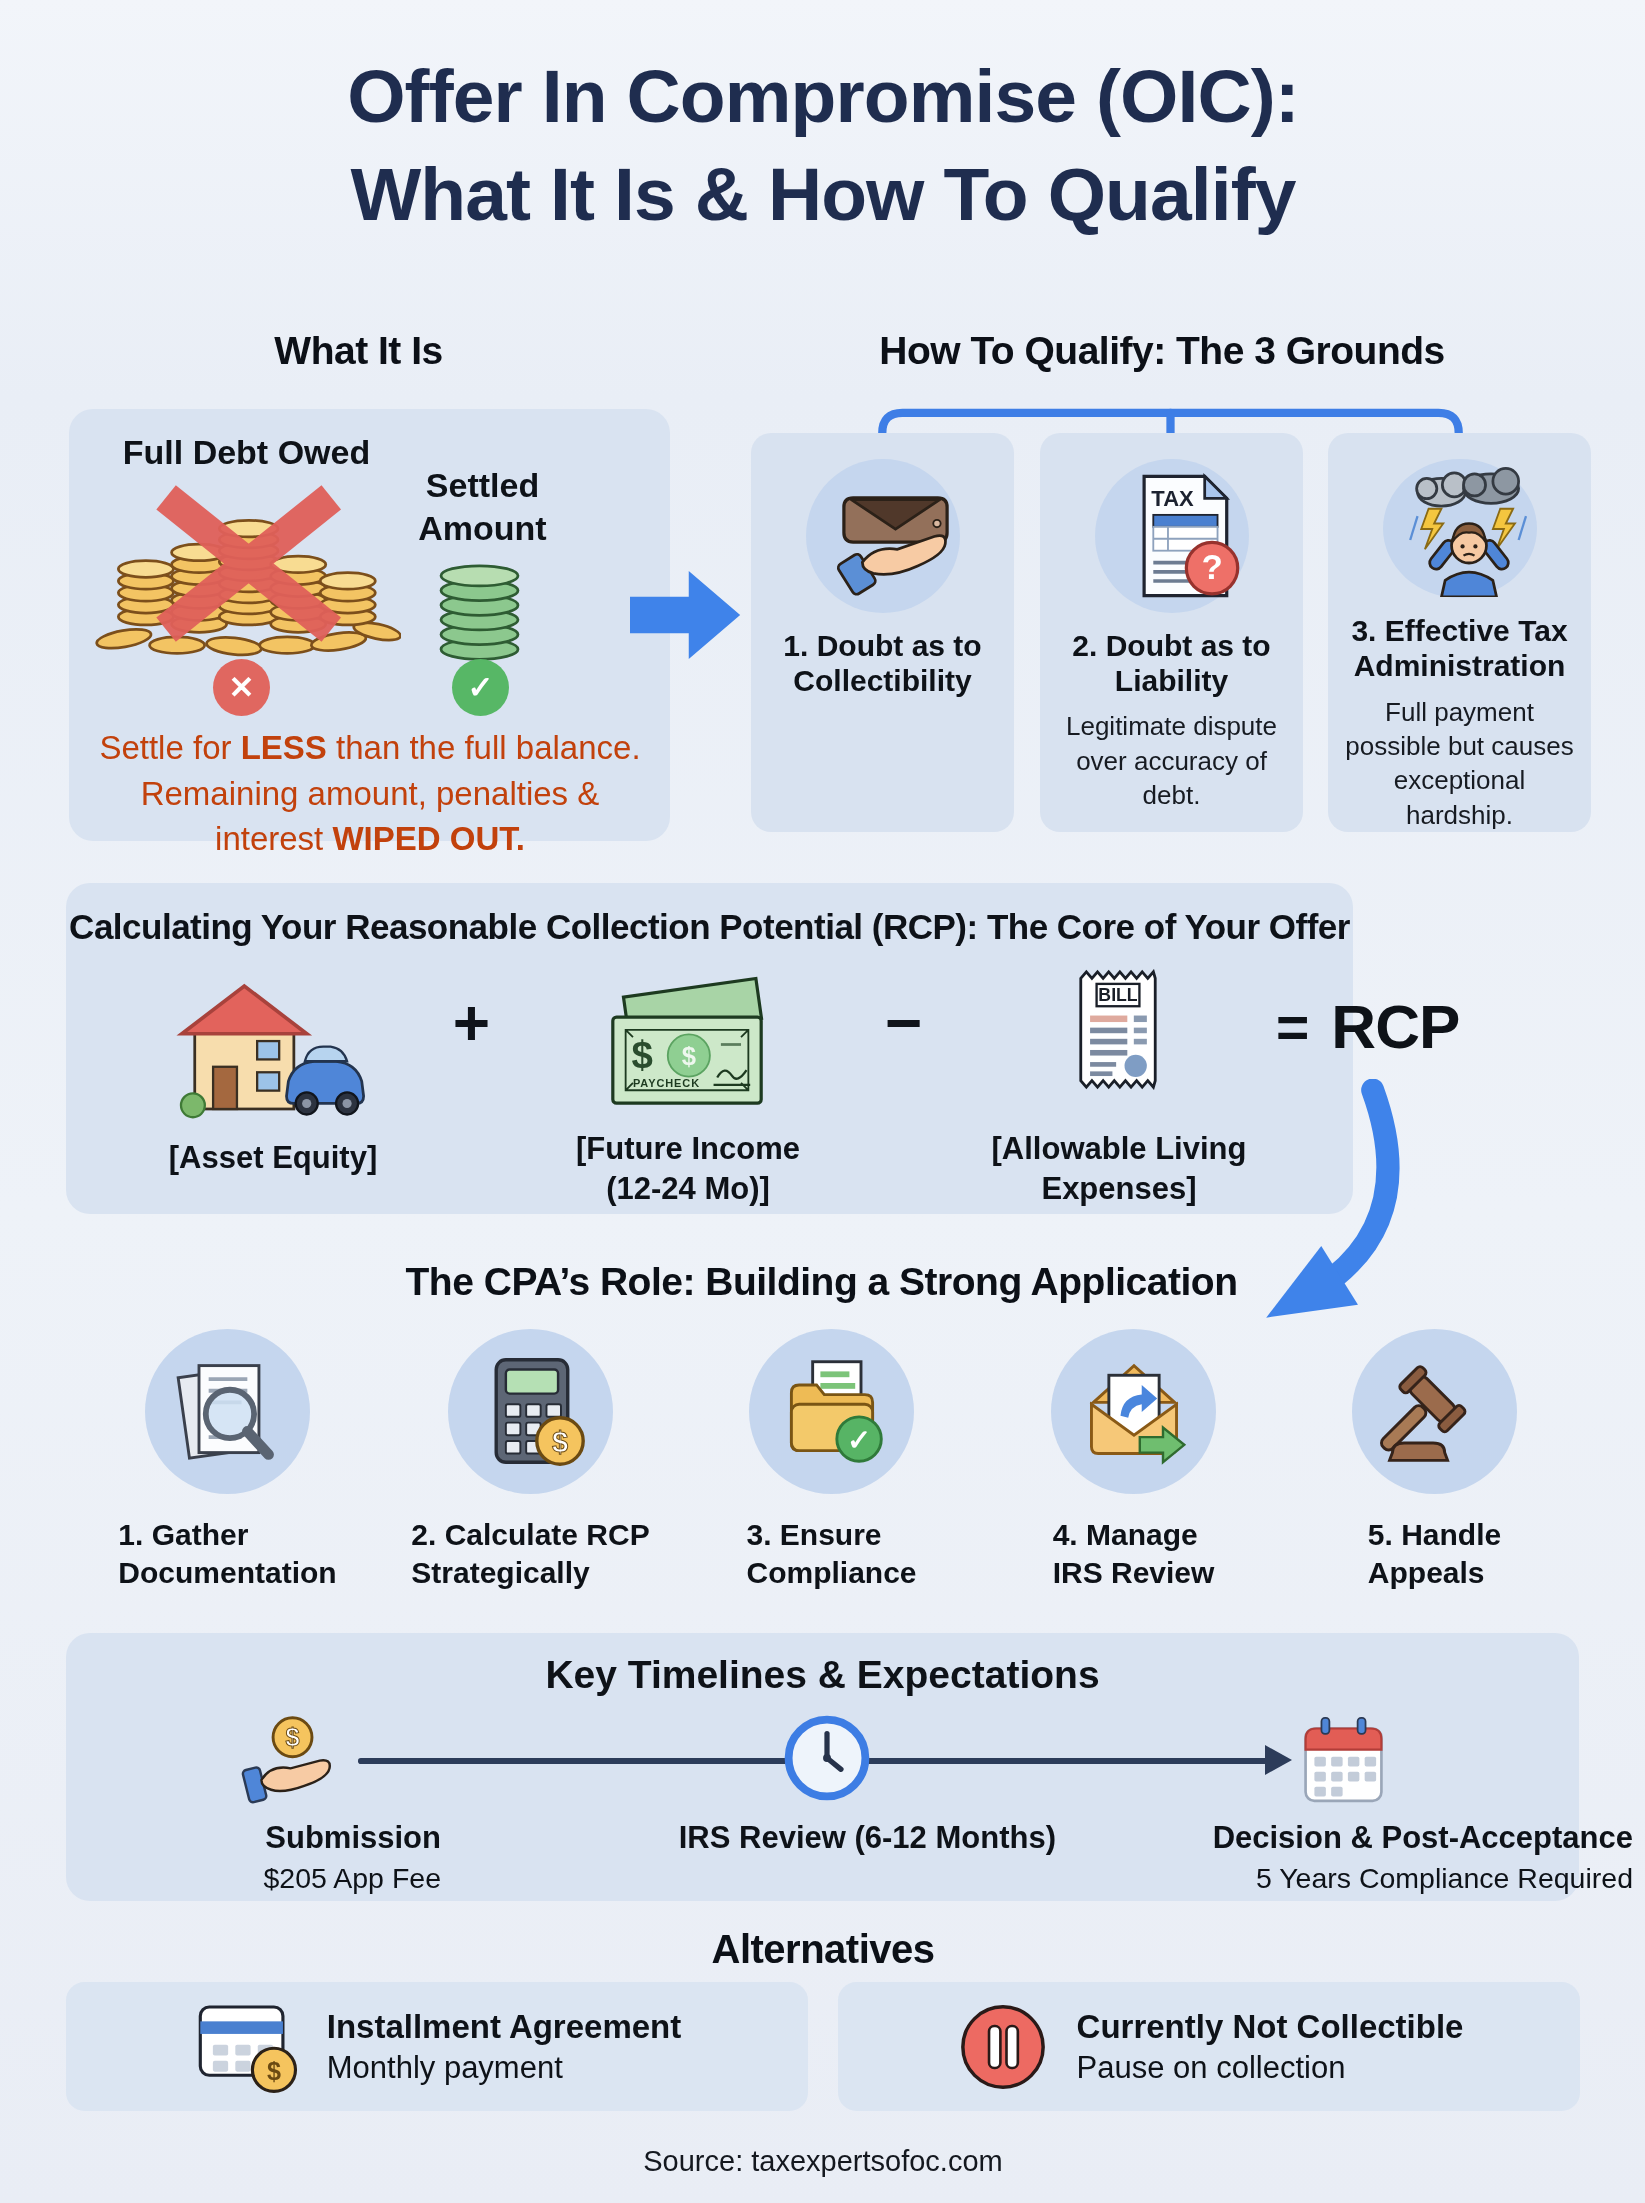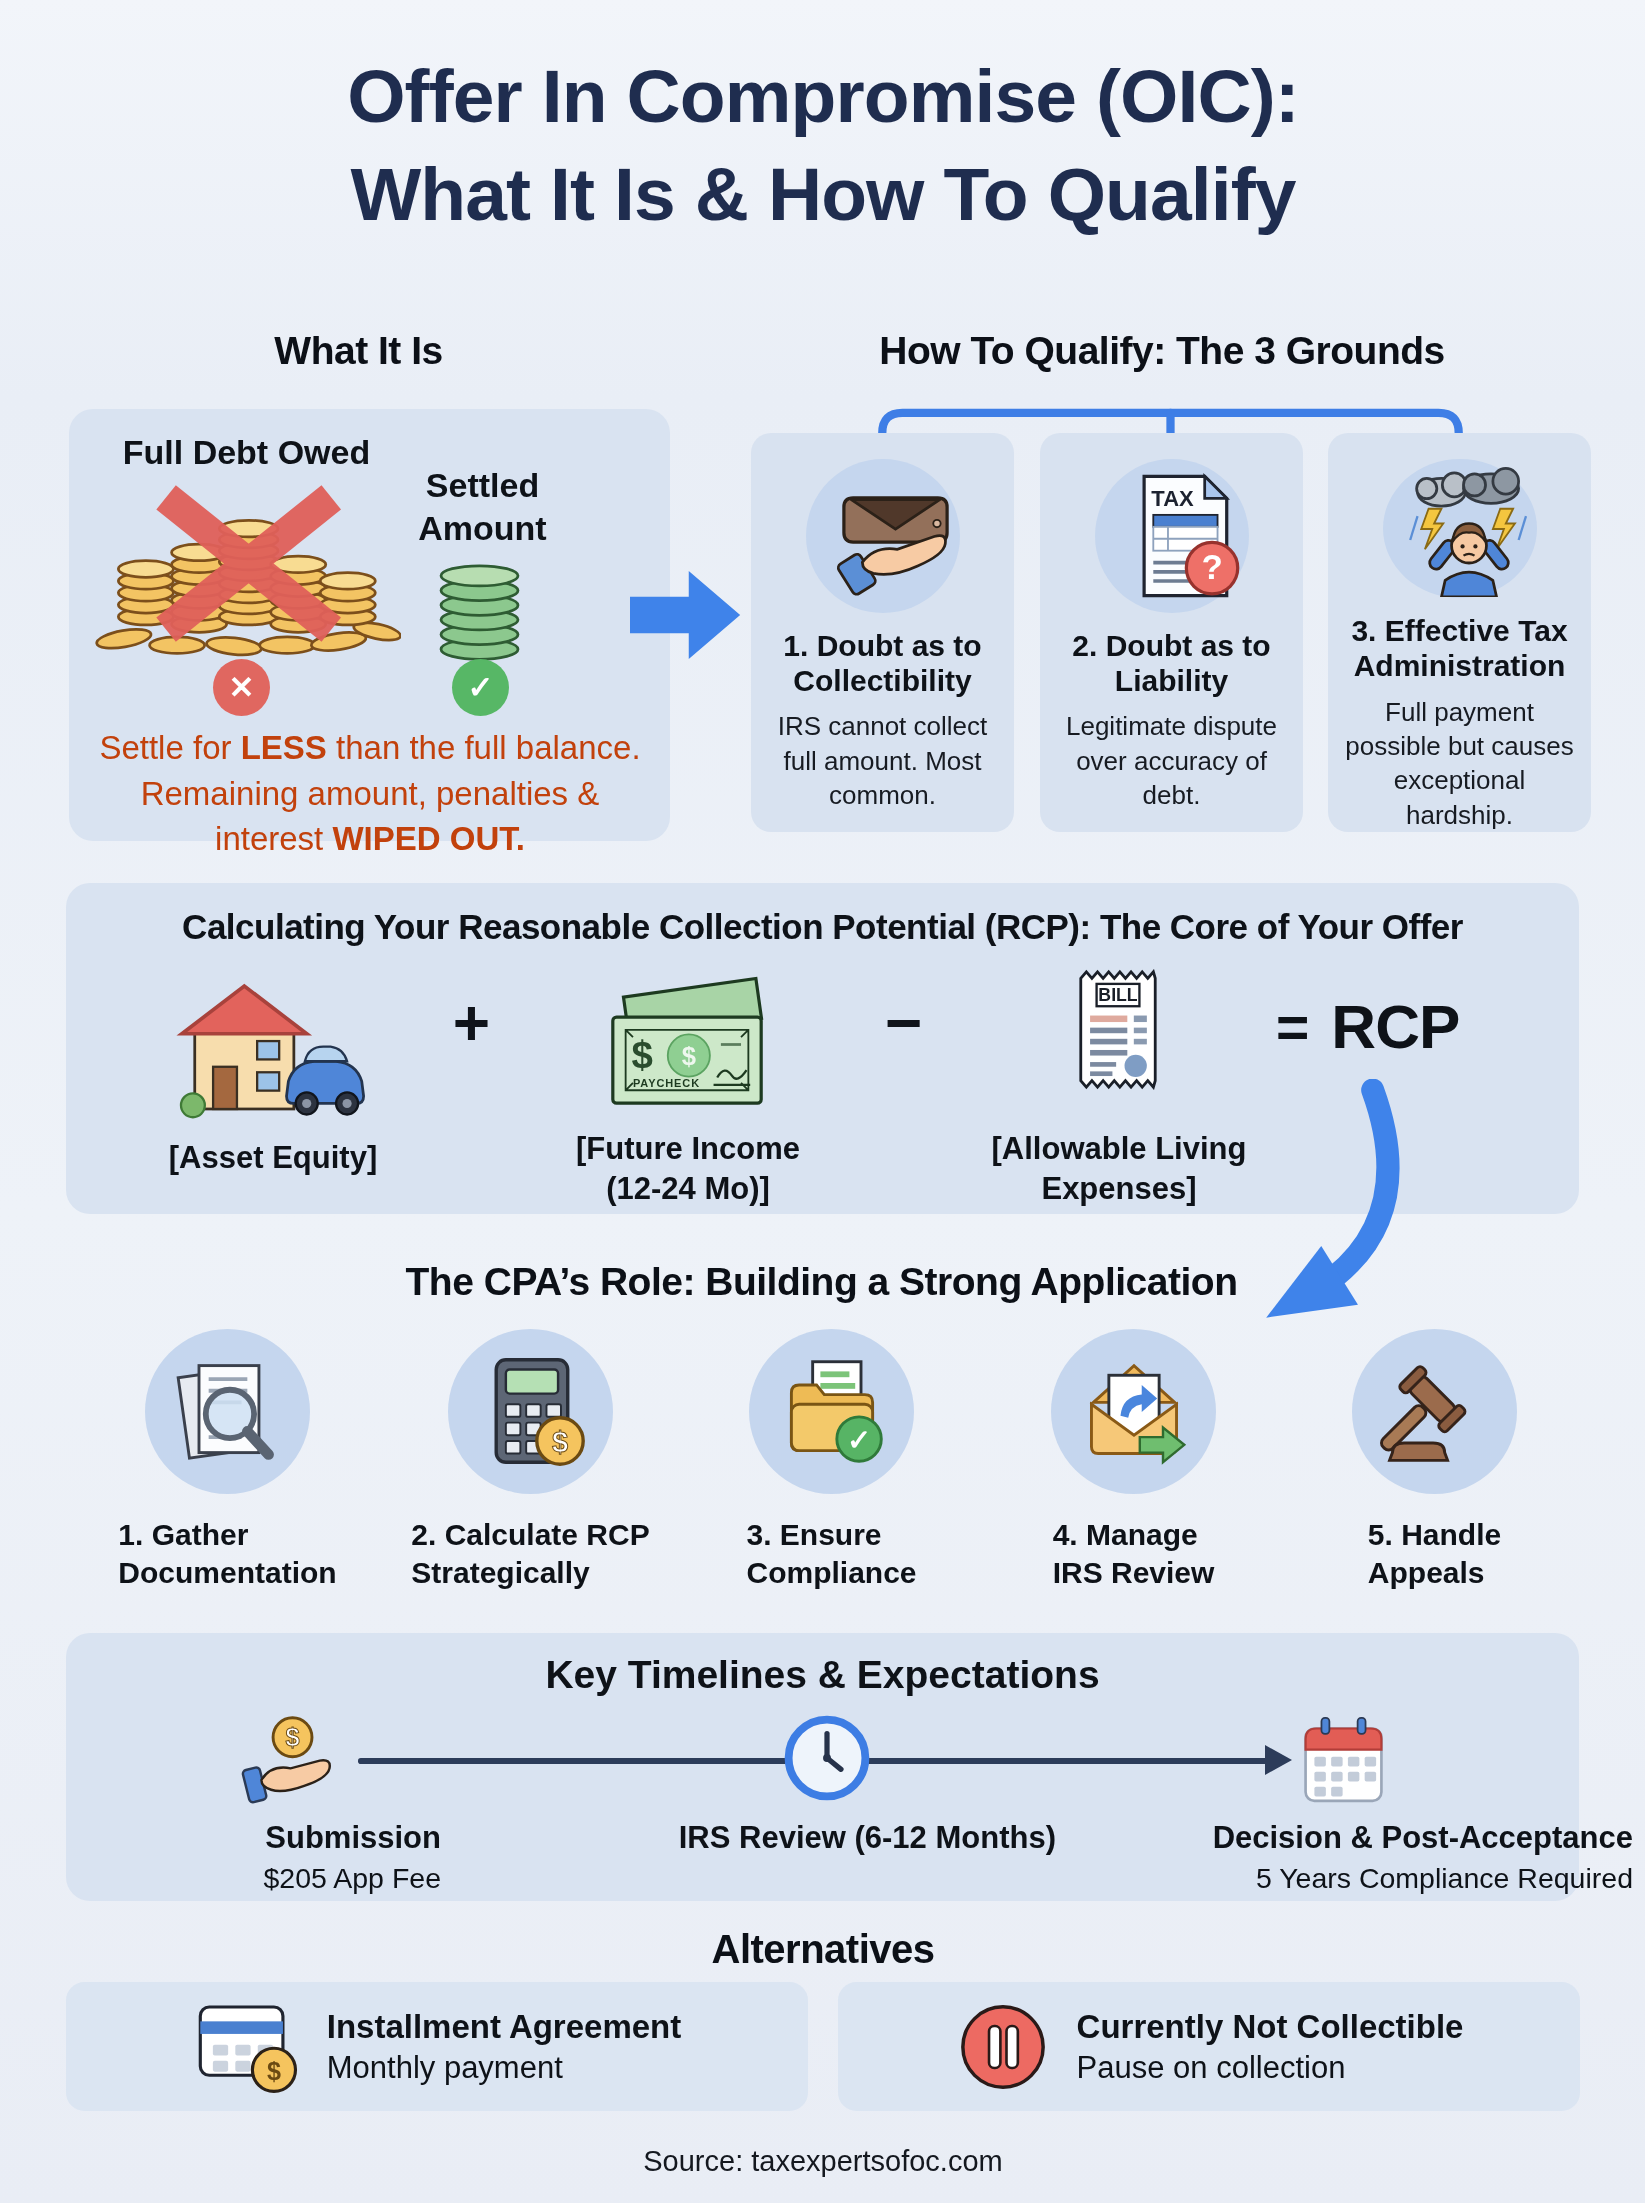--- a/index.html
+++ b/index.html
@@ -24,21 +24,21 @@
   .badge-green{background:#57b766; left:383px; top:250px;}
   .what-desc{left:16.5px; top:316px; width:569px; font-size:33px; line-height:1.38; color:#c2410c;}
   
   .q-card{top:433px; width:263px; height:399px; background:#d8e2f0; border-radius:20px;
     display:flex; flex-direction:column; align-items:center;}
   .q-icon-circle{margin-top:26px; width:154px; height:154px; border-radius:50%;
     background:#c5d6ee; display:flex; align-items:center; justify-content:flex-end;}
   .q-title{margin-top:14.7px; font-size:30px; font-weight:bold; line-height:1.18;}
   .q-desc{margin-top:11px; font-size:26px; line-height:1.32; padding:0 14.7px; color:#171b22;}
   
-  .rcp-panel{left:66px; top:883px; width:1513px; height:331px;}
+  .rcp-panel{left:66px; top:883px; width:1287px; height:331px;}
   .rcp-heading{top:24px; left:0; width:100%; font-size:35px; font-weight:bold; letter-spacing:-0.5px;}
   .op{font-size:64px; font-weight:bold; width:83px; text-align:center; color:#10141b;}
   .rcp-label{font-size:31px; font-weight:bold; line-height:1.28;}
   .rcp-result{left:1210px; top:108px; display:flex; gap:22px; align-items:center;}
   .rcp-eq{font-size:57px; font-weight:bold;}
   .rcp-big{font-size:62px; font-weight:bold; letter-spacing:-0.9px;}
   
   .cpa-item{top:1329px; width:303px; display:flex; flex-direction:column; align-items:center;}
   .cpa-circle{width:165px; height:165px; border-radius:50%; background:#c5d6ee;
     display:flex; align-items:center; justify-content:center;}
@@ -169,21 +169,20 @@
         <polygon points="22,30 70,62 118,30" fill="#50382a" stroke="#2b2118" stroke-width="3"></polygon>
         <circle cx="115" cy="56" r="4" fill="#d9b8a0" stroke="#2b2118" stroke-width="2"></circle>
         <rect x="14" y="92" width="28" height="38" rx="5" transform="rotate(-32 28 111)" fill="#5b8fd6" stroke="#2b2118" stroke-width="3"></rect>
         <path d="M34,98 Q48,80 72,84 L112,70 Q126,66 124,78 Q122,90 94,102 Q68,114 46,110 Q34,107 34,98 Z" fill="#f7cba4" stroke="#2b2118" stroke-width="3"></path>
       </svg>
     </div>
     <div class="q-title ctr">
       <div>1. Doubt as to</div>
         <div>Collectibility</div>
     </div>
-    <div class="q-desc ctr">IRS cannot collect full amount. Most common.</div>
   </div>
 
   <div class="abs q-card" style="left:1040px;">
     <div class="q-icon-circle">
       <svg width="129" height="134" viewBox="0 0 140 146">
         <path d="M26,8 L92,8 L116,32 L116,138 L26,138 Z" fill="#fbfdff" stroke="#1f2430" stroke-width="3.5"></path>
         <polygon points="92,8 92,32 116,32" fill="#a9c6ee" stroke="#1f2430" stroke-width="3"></polygon>
         <text x="57" y="40" font-size="24" font-weight="bold" fill="#1c2230" text-anchor="middle">TAX</text>
         <rect x="36" y="50" width="70" height="13" fill="#4a80d0" stroke="#1f2430" stroke-width="2"></rect>
         <rect x="36" y="63" width="70" height="26" fill="#fff" stroke="#8ea2bd" stroke-width="2"></rect>

